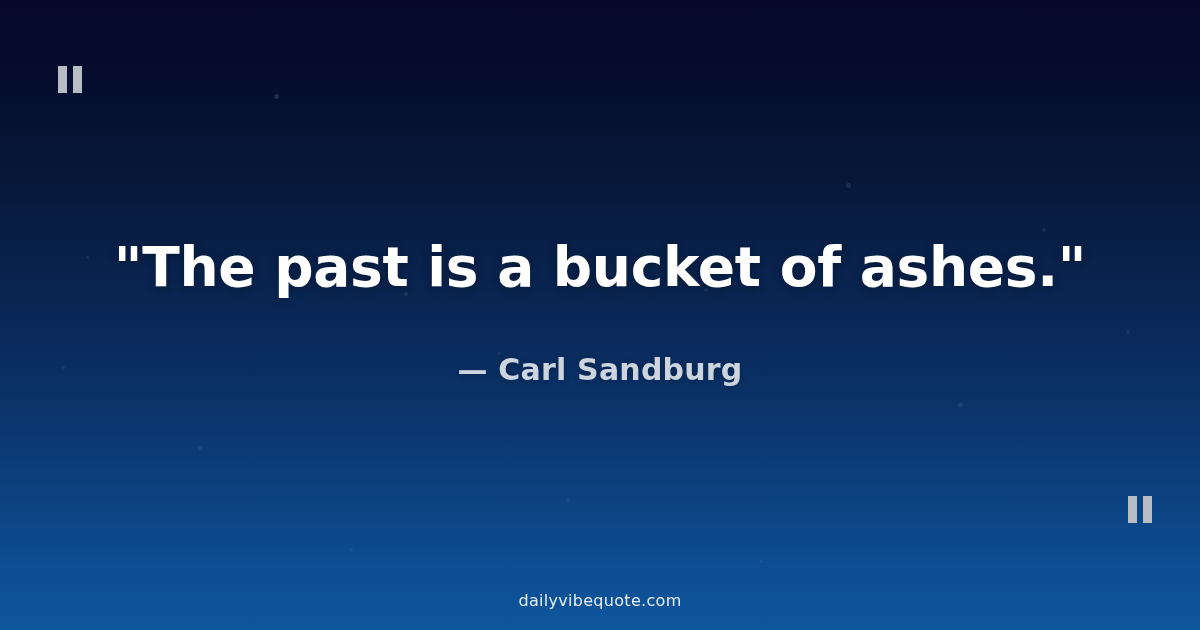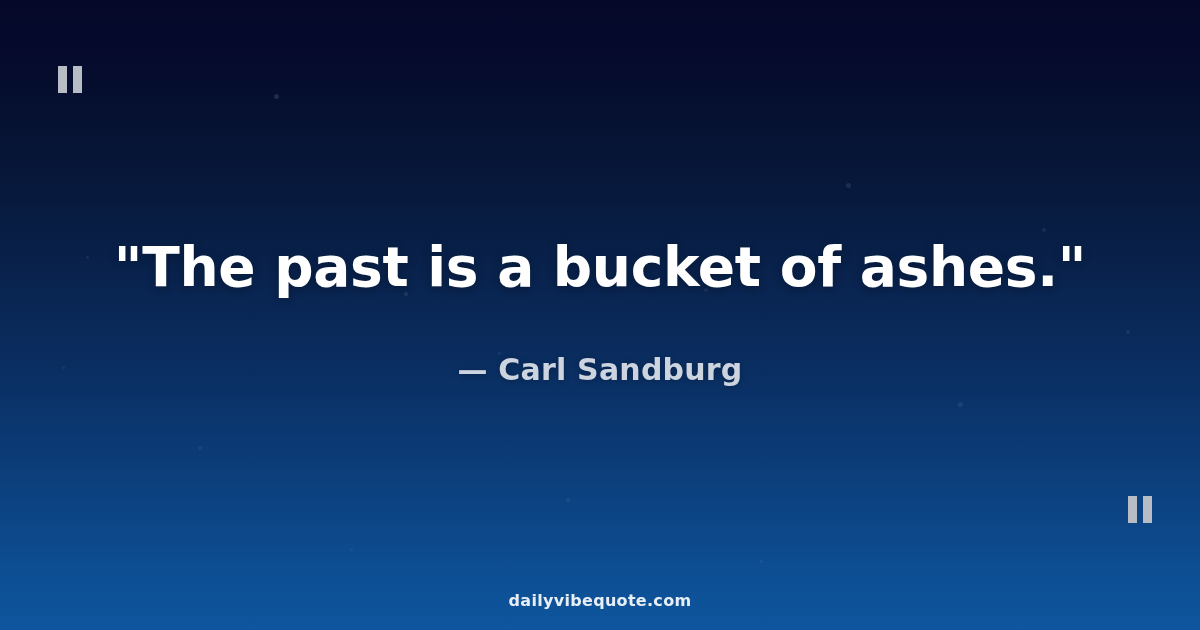--- a/index.html
+++ b/index.html
@@ -103,21 +103,21 @@
     text-shadow: 0 1px 6px rgba(0,0,0,0.25);
   }
 
   .footer {
     position: absolute;
     left: 0;
     right: 0;
     top: 591px;
     text-align: center;
     font-size: 16px;
-    font-weight: bold;
+    font-weight: normal;
     color: #e8eef5;
     letter-spacing: 0.3px;
   }
 </style>
 </head>
 <body>
 
 <div class="canvas">
 
   <div class="particles">

